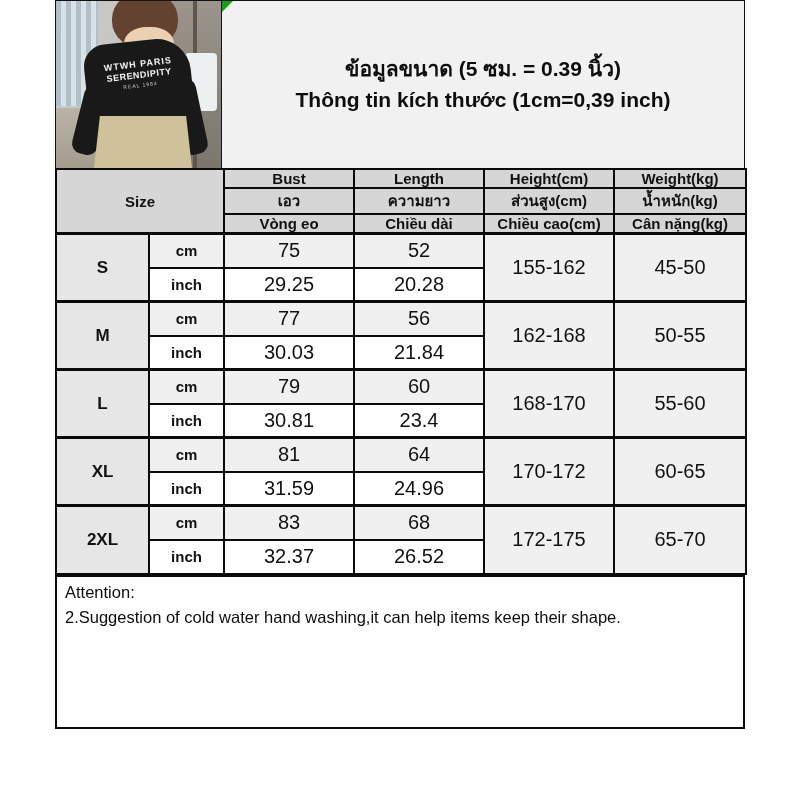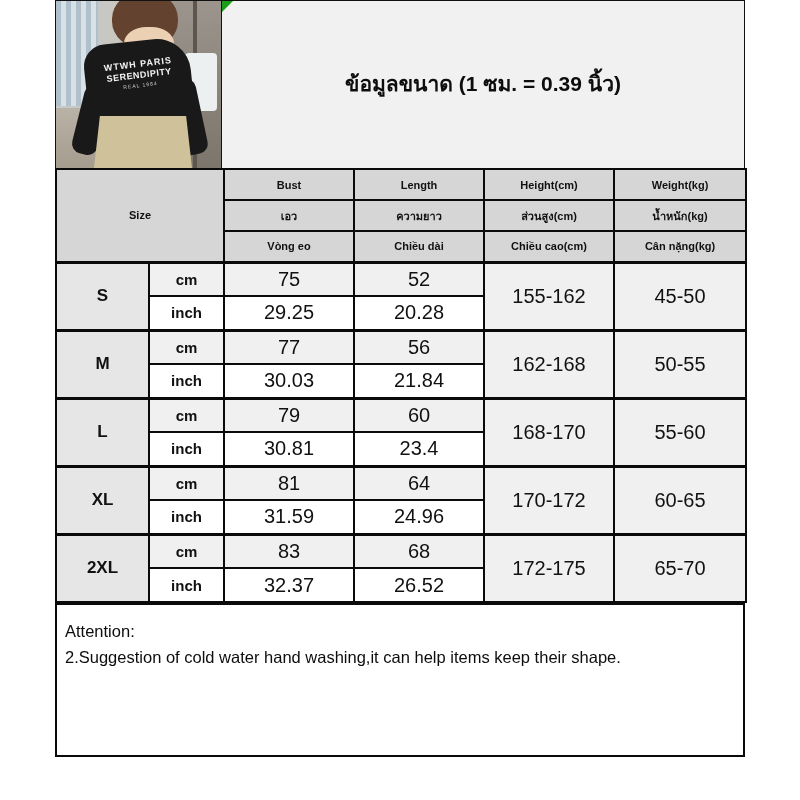--- a/index.html
+++ b/index.html
@@ -39,33 +39,33 @@
   .title-panel { position:relative; flex:1; background:#f1f1f1;
     display:flex; flex-direction:column; justify-content:center; align-items:center; gap:7px; }
   .corner-flag { position:absolute; left:0; top:0; width:0; height:0;
     border-top:11px solid #1a9e1a; border-right:11px solid transparent; }
   .t-line { font-weight:bold; font-size:21px; color:#0d0d0d; line-height:1.15; }
 
   
   table.size-table { border-collapse:collapse; table-layout:fixed; width:690px; }
   .size-table td { border:2px solid #0a0a0a; text-align:center; vertical-align:middle;
     font-size:20px; padding:0; overflow:hidden; }
-  .size-table tr.hrow td { height:31px; background:#d6d6d6; font-weight:bold; font-size:11px; }
+  .size-table tr.hrow td { height:18px; background:#d6d6d6; font-weight:bold; font-size:15px; }
   td.size-big { background:#d6d6d6; font-size:30px; font-weight:bold; }
   .size-table tr.brow td { height:34px; }
   td.size-label { background:#e6e6e6; font-weight:bold; font-size:17px; }
   td.unit { font-weight:bold; font-size:15px; }
   td.cmbg { background:#f0f0f0; }
   td.whitebg { background:#ffffff; }
   td.range { background:#f0f0f0; }
   tr.section-start td { border-top-width:3px; }
 
   
   .attention { width:690px; height:155px; border:2px solid #0a0a0a; border-top-width:3px;
-    margin-top:-1px; padding:14px 8px 0 8px; background:#fff; }
+    margin-top:-1px; padding:3px 8px 0 8px; background:#fff; }
   .attention .att-line { font-size:16.5px; line-height:1.55; color:#0d0d0d; }
 </style>
 </head>
 <body>
 
 <div class="page">
 
   <div class="top-row">
 
     <div class="photo">
@@ -82,21 +82,22 @@
       <div class="ph ph-pants"></div>
       <div class="shirt-text">
         <div class="shirt-line1">WTWH PARIS</div>
         <div class="shirt-line2">SERENDIPITY</div>
         <div class="shirt-line3">REAL 1984</div>
       </div>
     </div>
 
     <div class="title-panel">
       <div class="corner-flag"></div>
-      <div class="t-line">ข้อมูลขนาด (1 ซม. = 0.39 นิ้ว)</div>
+      <div class="t-line">ข้อมูลขนาด (5 ซม. = 0.39 นิ้ว)</div>
+      <div class="t-line">Thông tin kích thước (1cm=0,39 inch)</div>
     </div>
   </div>
 
   <table class="size-table">
     <colgroup>
       <col style="width:93px">
         <col style="width:75px">
         <col style="width:130px">
       <col style="width:130px">
         <col style="width:130px">

